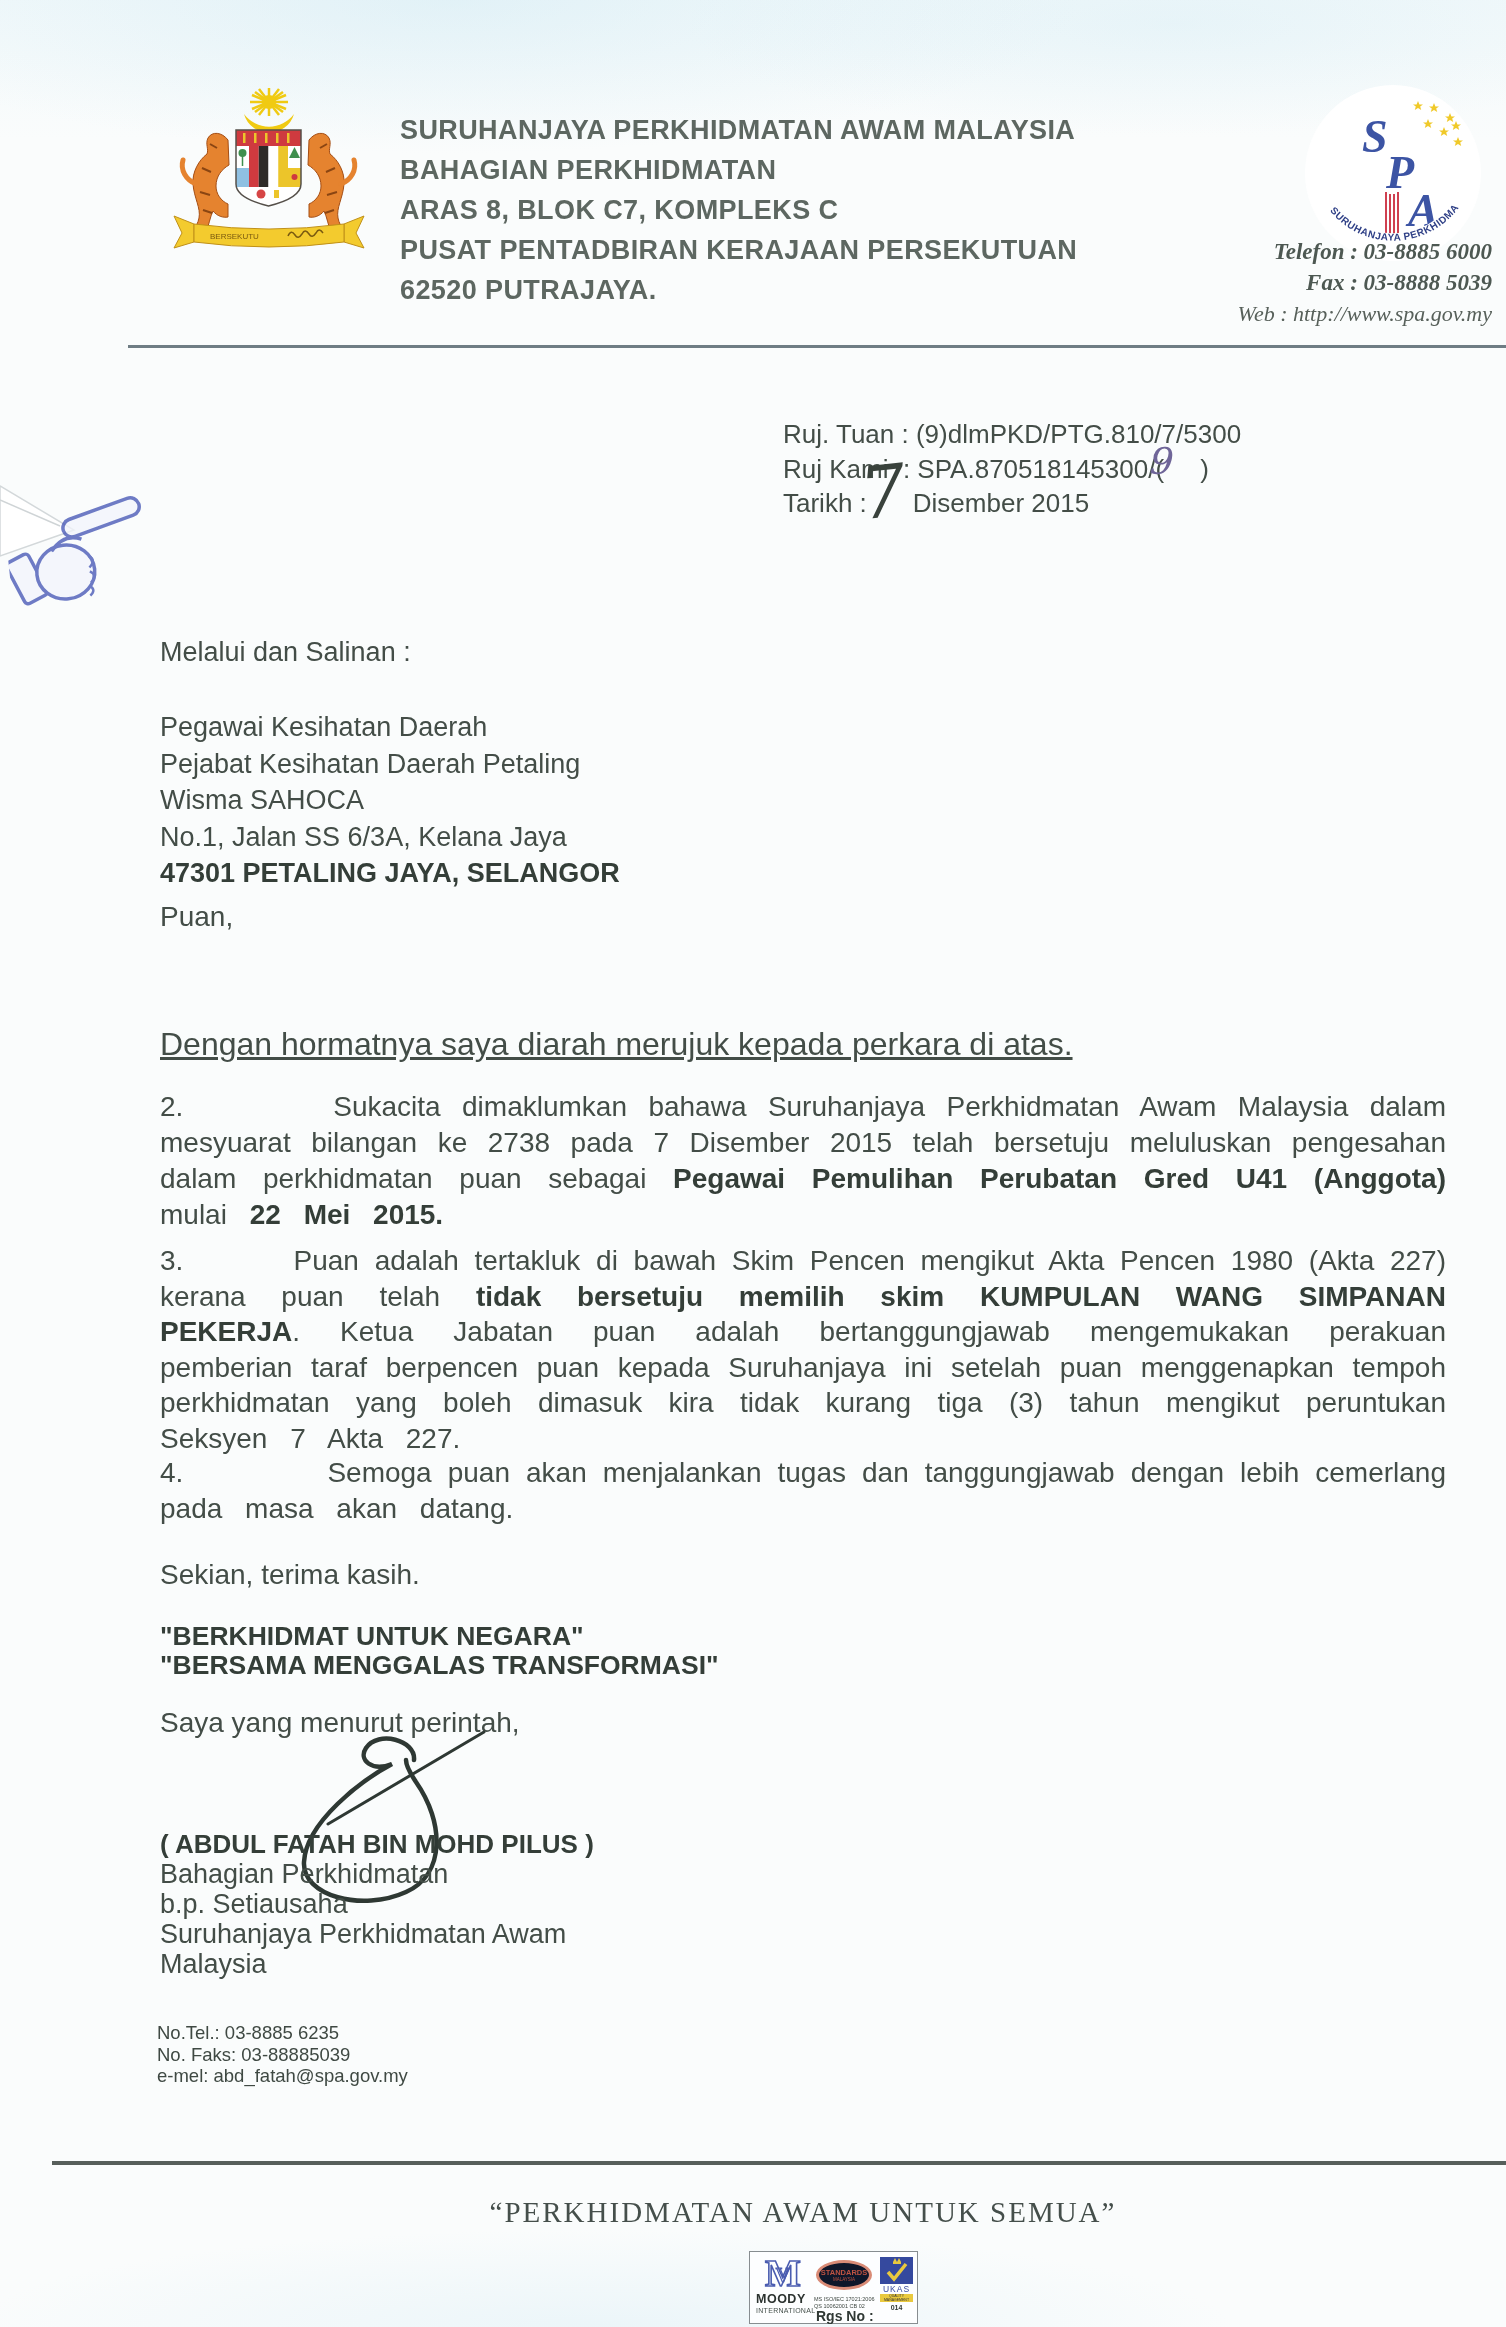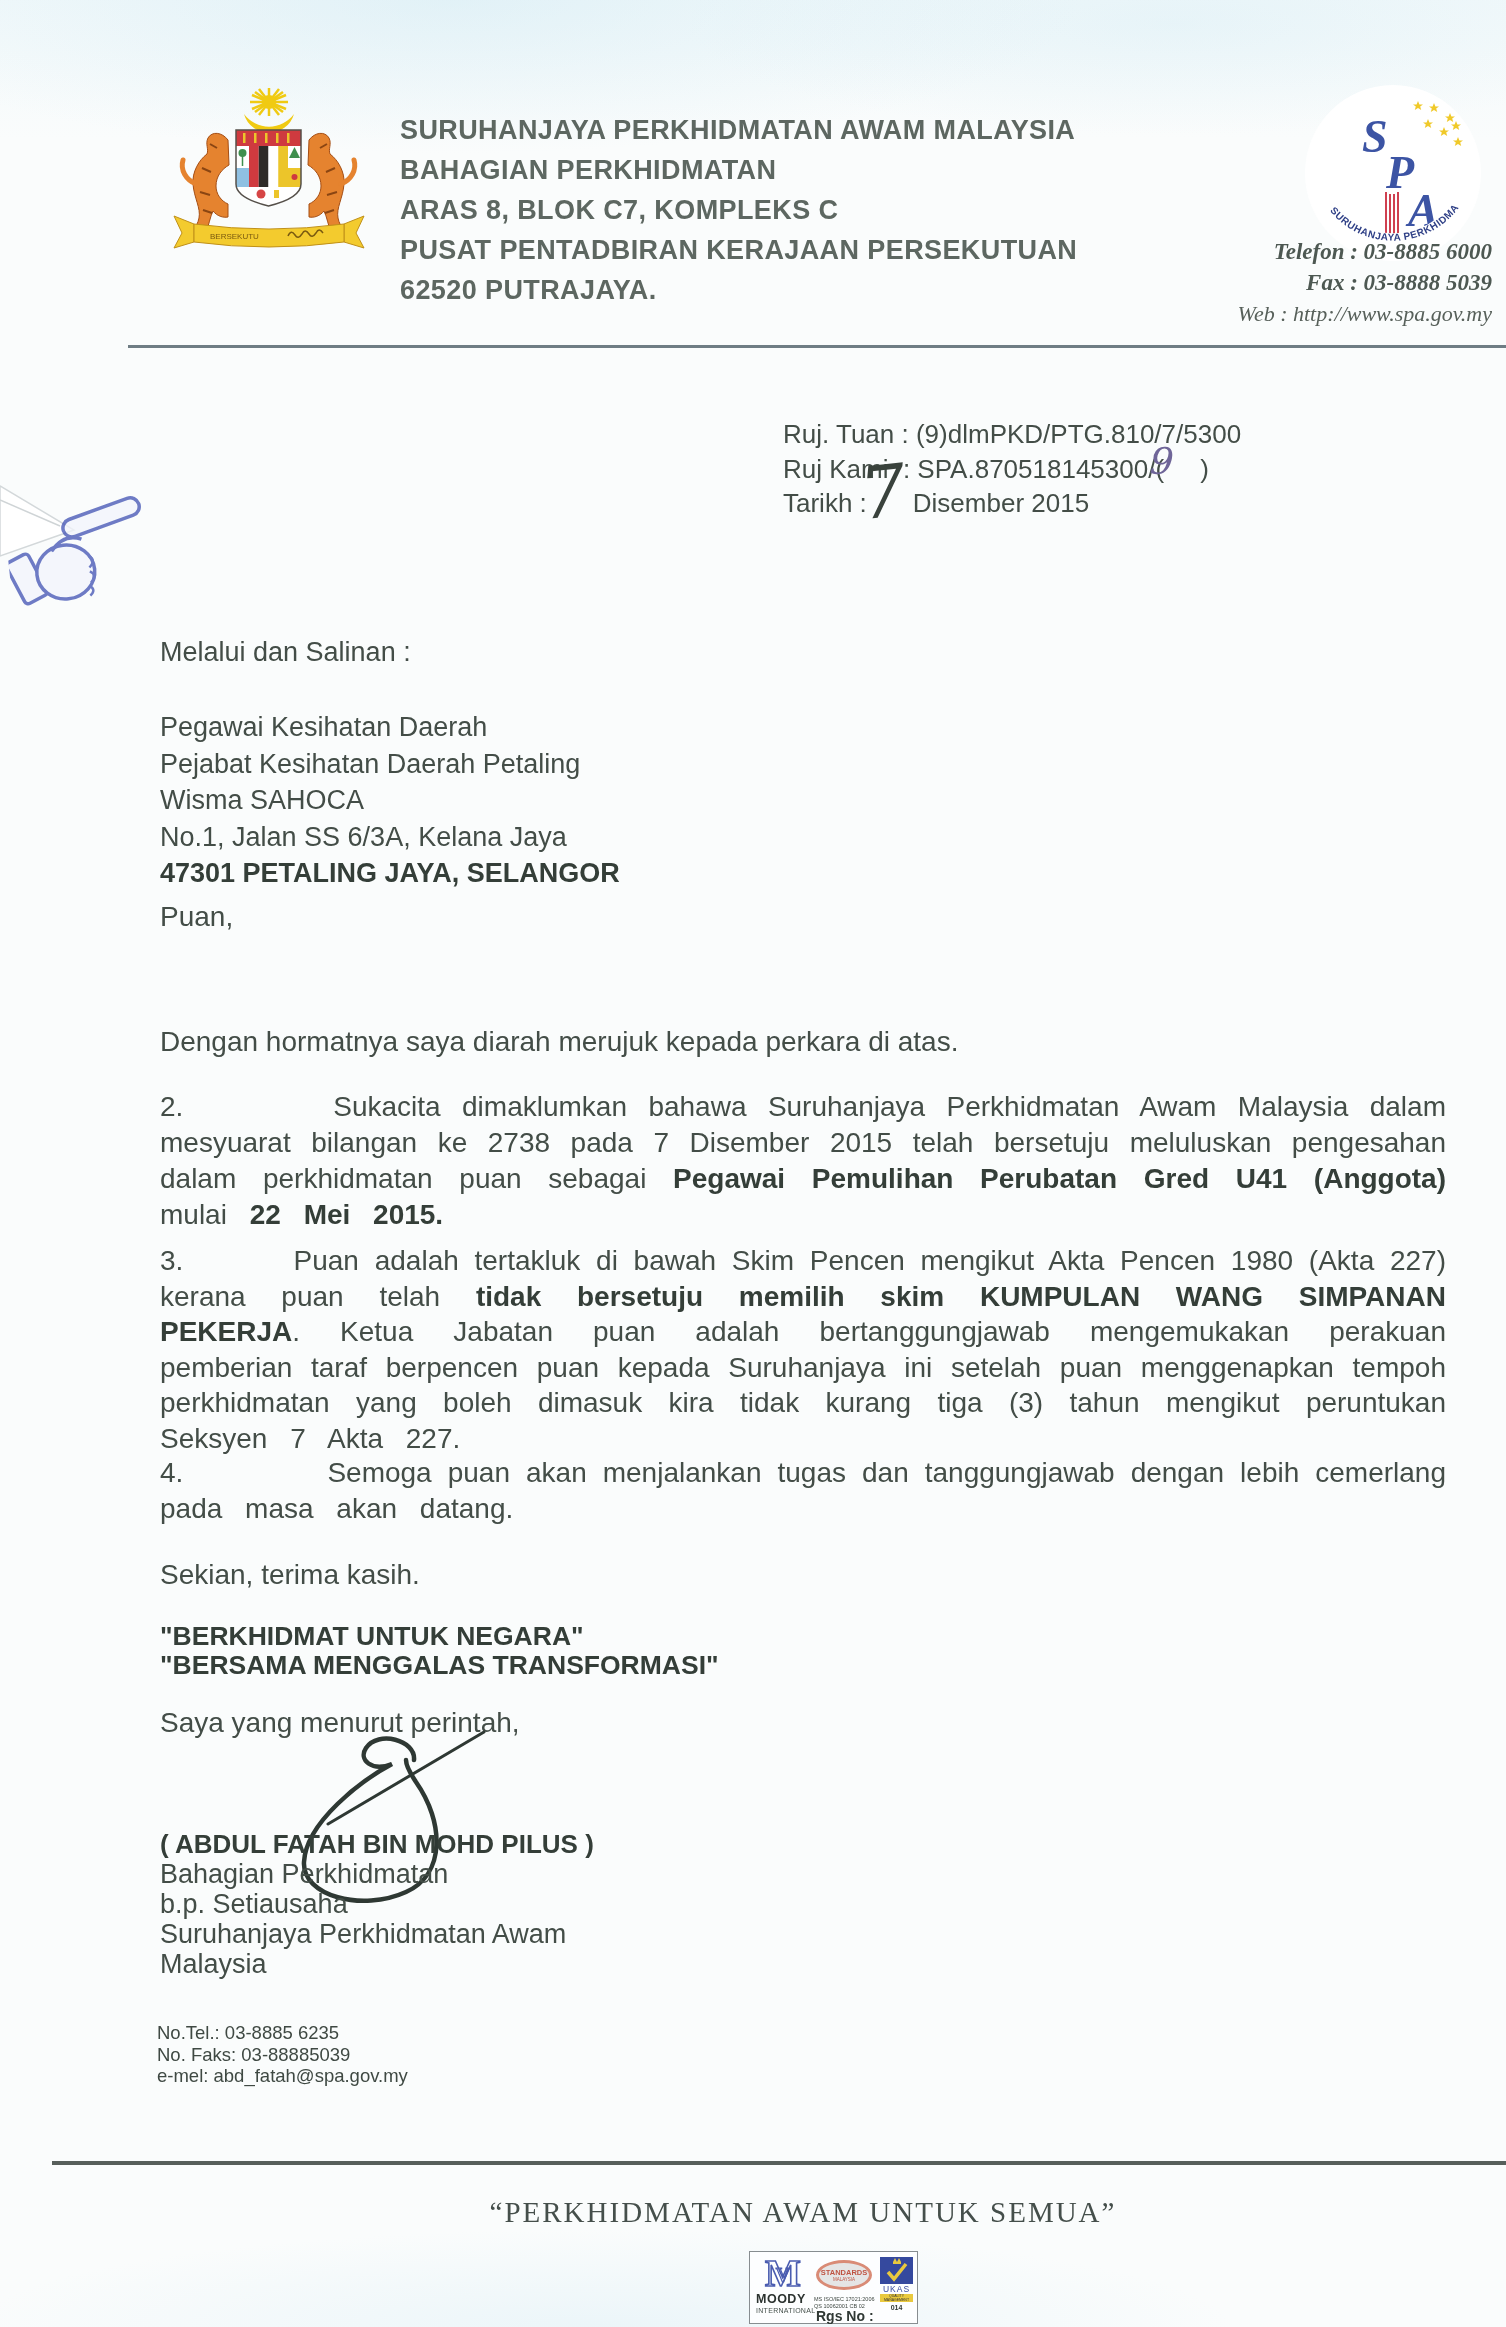--- a/index.html
+++ b/index.html
@@ -26,21 +26,21 @@
     color:#39423c;transform:rotate(-6deg);}
   .hand9{left:1150px;top:443px;font-family:"DejaVu Serif",serif;font-style:italic;font-size:37px;line-height:1;
     color:#6f6598;transform:rotate(4deg);}
   
   .recipient{left:160px;top:523px;font-size:25.5px;font-weight:bold;line-height:35px;color:#39433d;}
   .via-label{left:160px;top:637px;font-size:27px;}
   .via{left:160px;top:709px;font-size:27px;line-height:36.5px;}
   
   .puan{left:160px;top:901px;font-size:28px;text-align:center;}
   .subject{left:160px;top:958px;font-size:27.5px;font-weight:bold;color:#343e38;}
-  .intro{left:160px;top:1026px;font-size:28px;}
+  .intro{left:160px;top:1026px;font-size:32px;text-decoration:underline;}
   .para{left:160px;width:1286px;font-size:28px;line-height:36px;}
   .para2{top:1089px;}
   .para3{top:1243px;line-height:35.5px;}
   .para4{top:1455px;}
   .just{text-align:justify;text-align-last:justify;}
   .wide{word-spacing:15px;}
   .sekian{left:160px;top:1559px;font-size:28px;}
   .slogans{left:160px;top:1622px;font-size:26.5px;font-weight:bold;line-height:28.5px;color:#343e38;}
   .saya{left:160px;top:1707px;font-size:28px;}
   .sigblock{left:160px;top:1829px;font-size:27px;line-height:30px;}
@@ -52,21 +52,21 @@
   .bigslogan{left:0;right:0;top:2196px;text-align:center;padding-left:100px;
     font-family:"Liberation Serif",serif;font-size:29px;letter-spacing:2px;color:#454f4b;}
   
   .stamp{left:8px;top:490px;transform:rotate(-6deg);opacity:.88;}
   .tear{left:0;top:468px;}
   
   .cert{left:749px;top:2251px;width:169px;height:73px;border:1px solid #878d90;background:#fdfeff;box-sizing:border-box;}
   .cert div{position:absolute;}
   .moody{left:6px;top:40px;font-size:12.5px;font-weight:bold;color:#2c3330;letter-spacing:.5px;}
   .intl{left:6px;top:55px;font-size:7px;color:#45504b;letter-spacing:.3px;}
-  .oval{left:66px;top:8px;width:56px;height:30px;border-radius:50%;border:3px solid #d98b76;background:#e5e5e5;box-sizing:border-box;text-align:center;}
+  .oval{left:66px;top:8px;width:56px;height:30px;border-radius:50%;border:3px solid #d98b76;background:#0f172a;box-sizing:border-box;text-align:center;}
   .oval .s1{position:static;display:block;font-size:7.5px;font-weight:bold;color:#bf5342;margin-top:5px;}
   .oval .s2{position:static;display:block;font-size:4.5px;color:#bf5342;}
   .cl1{left:64px;top:44px;font-size:5.5px;color:#3e4741;}
   .cl2{left:64px;top:51px;font-size:5.5px;color:#3e4741;}
   .rgs{left:66px;top:56px;font-size:14px;font-weight:bold;color:#2f3834;}
   .ukas{left:130px;top:5px;width:33px;}
   .ukas .box{position:static;display:block;height:27px;background:#35499e;}
   .ukas .nm{position:static;display:block;text-align:center;font-size:8.5px;font-weight:normal;color:#35499e;letter-spacing:1px;}
   .ukas .qm{position:static;display:block;text-align:center;font-size:3.5px;background:#e9c93f;color:#333;}
   .ukas .num{position:static;display:block;text-align:center;font-size:7px;font-weight:bold;color:#2f3834;margin-top:2px;}

